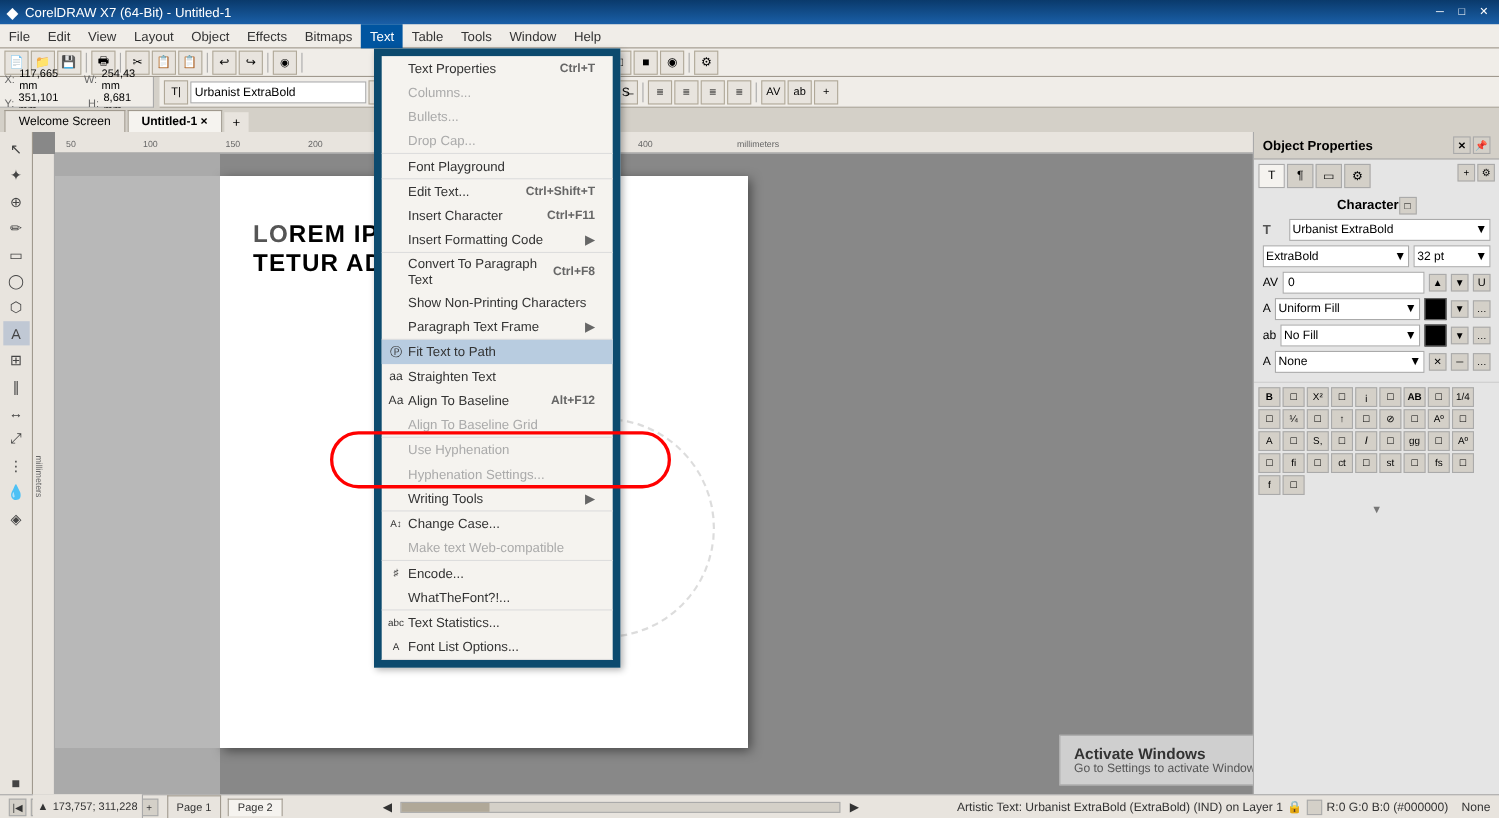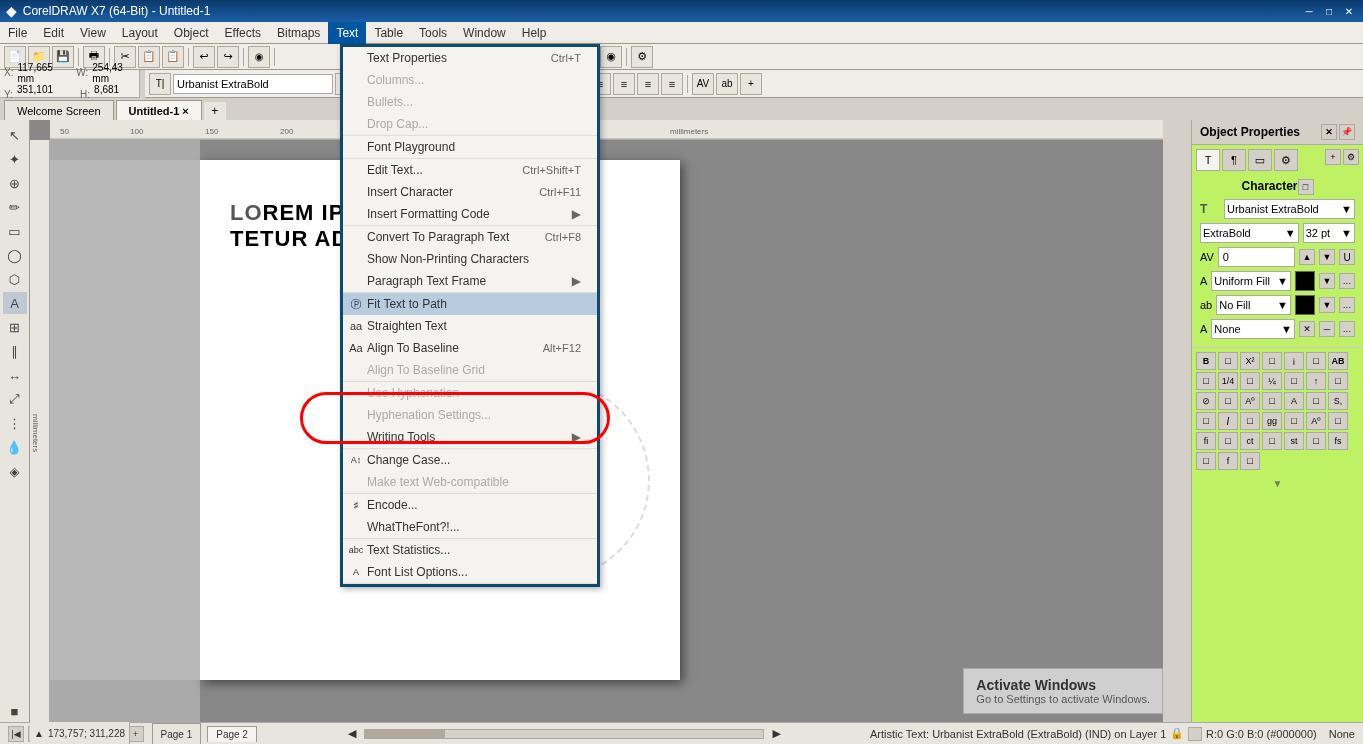--- a/index.html
+++ b/index.html
@@ -65,44 +65,44 @@
       border-right: 1px solid #aaa; z-index: 10; writing-mode: vertical-lr;
       font-size: 9px; color: #666; padding-top: 4px; text-align: center;
     }
     #canvas-content {
       position: absolute; top: 20px; left: 20px; right: 0; bottom: 0;
       background: #888;
     }
 
     
     #text-menu {
-      position: absolute; top: 44px; left: 340px; width: 260px;
-      background: #f5f3ef; border: 3px solid #0c4a6e; z-index: 200;
+      position: absolute; top: 44px; left: 340px; width: 224px;
+      background: #f5f3ef; border: 7px solid #0c4a6e; z-index: 200;
       box-shadow: 2px 2px 6px rgba(0,0,0,0.3);
     }
     .menu-group { border-bottom: 1px solid #ddd; }
     .mitem {
       display: flex; align-items: center; padding: 3px 16px 3px 24px;
       min-height: 22px; cursor: pointer; position: relative; font-size: 12px; color: #333;
     }
     .mitem.disabled { color: #aaa; cursor: default; }
     .mitem.highlighted { background: #b8cce0; }
-    .mitem .shortcut { margin-left: auto; color: #666; font-size: 11px; }
+    .mitem .shortcut { margin-left: auto; color: #666; font-size: 11px; font-weight: bold; }
     .mitem .arrow { margin-left: auto; color: #666; }
     .mitem-icon { position: absolute; left: 4px; width: 18px; text-align: center; font-size: 11px; }
     
     #red-oval {
       position: absolute; left: 285px; top: 320px; width: 360px; height: 70px;
       border: 3px solid red; border-radius: 50%; z-index: 300; pointer-events: none;
     }
 
     
     #obj-properties {
-      position: absolute; top: 120px; right: 0; width: 172px; bottom: 22px;
-      background: #bef264; border-left: 1px solid #aaa; z-index: 70; overflow-y: auto;
+      position: absolute; top: 120px; right: 0; width: 224px; bottom: 22px;
+      background: #e5e5e5; border-left: 1px solid #aaa; z-index: 70; overflow-y: auto;
     }
     #obj-panel-header {
       background: #d4d0c8; border-bottom: 1px solid #aaa; padding: 4px 8px;
       font-size: 12px; font-weight: bold; display: flex; justify-content: space-between; align-items: center;
     }
     .panel-tabs { display: flex; gap: 2px; padding: 4px; }
     .panel-tab { width: 24px; height: 22px; background: #d4d0c8; border: 1px solid #aaa; display: flex; align-items: center; justify-content: center; cursor: pointer; font-size: 11px; }
     .panel-tab.active { background: #f5f3ef; }
     .panel-section { padding: 4px 8px; border-bottom: 1px solid #ccc; }
     .panel-section-title { font-size: 12px; font-weight: bold; margin-bottom: 4px; display: flex; justify-content: center; }

